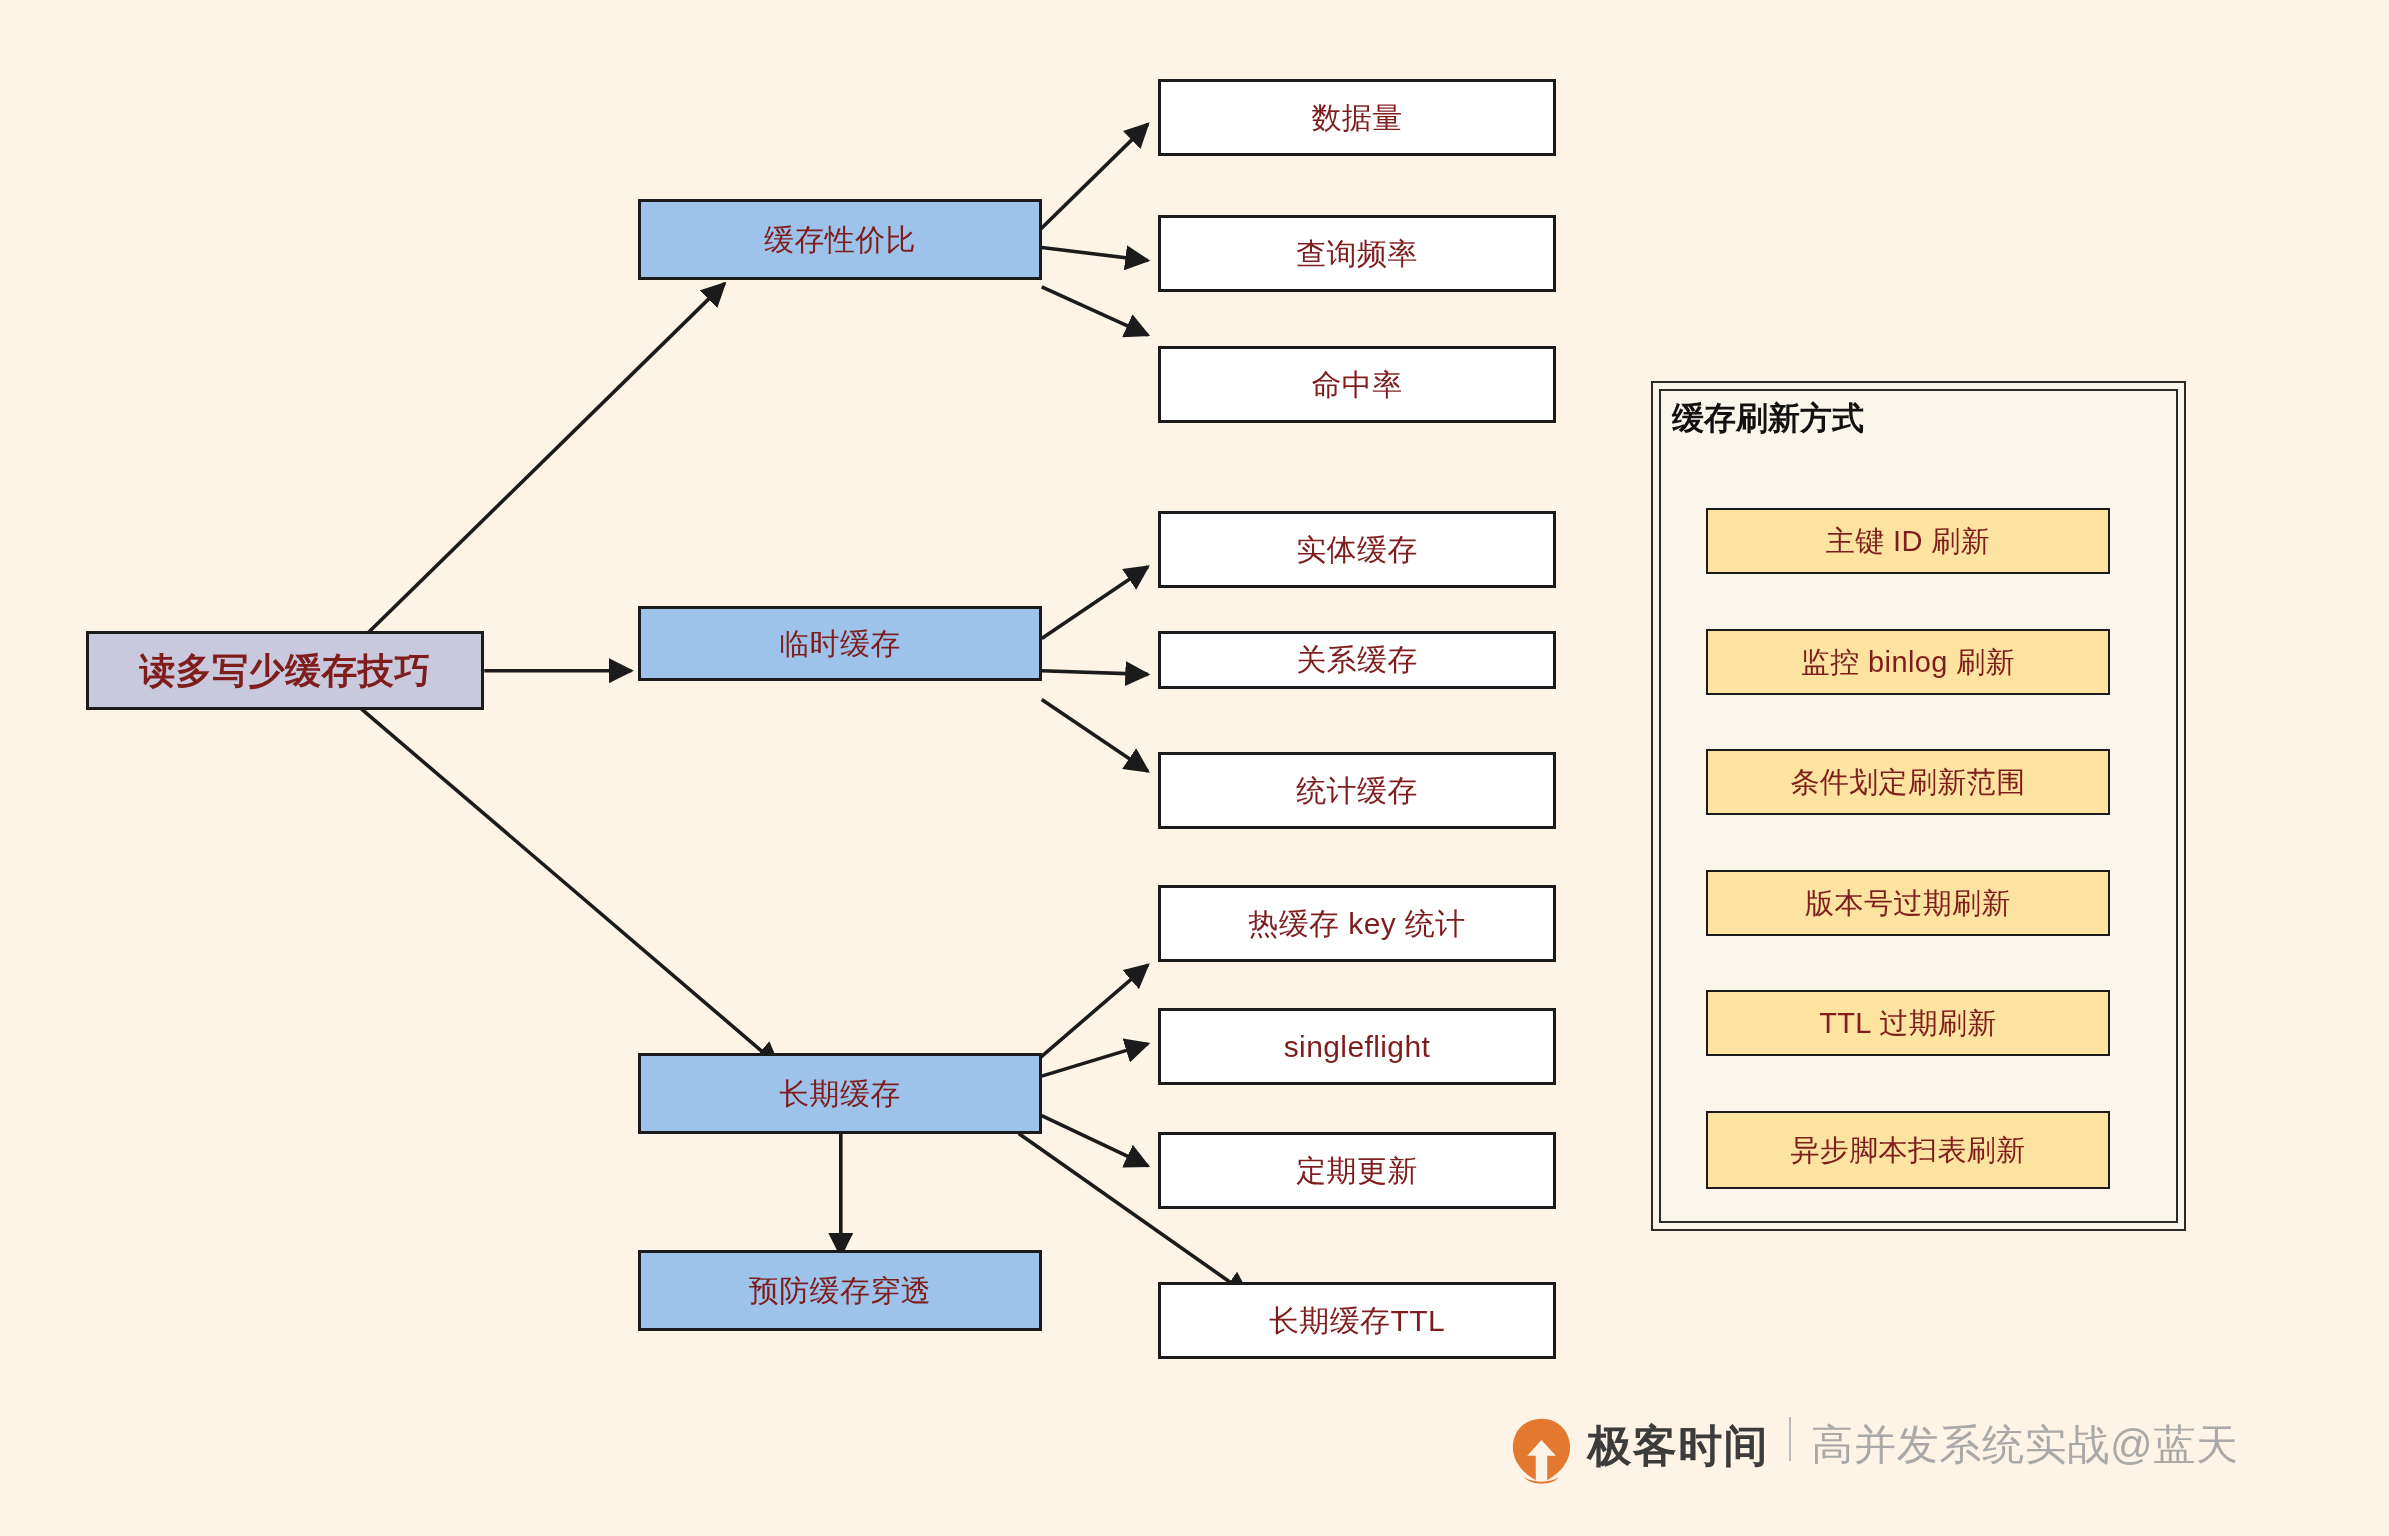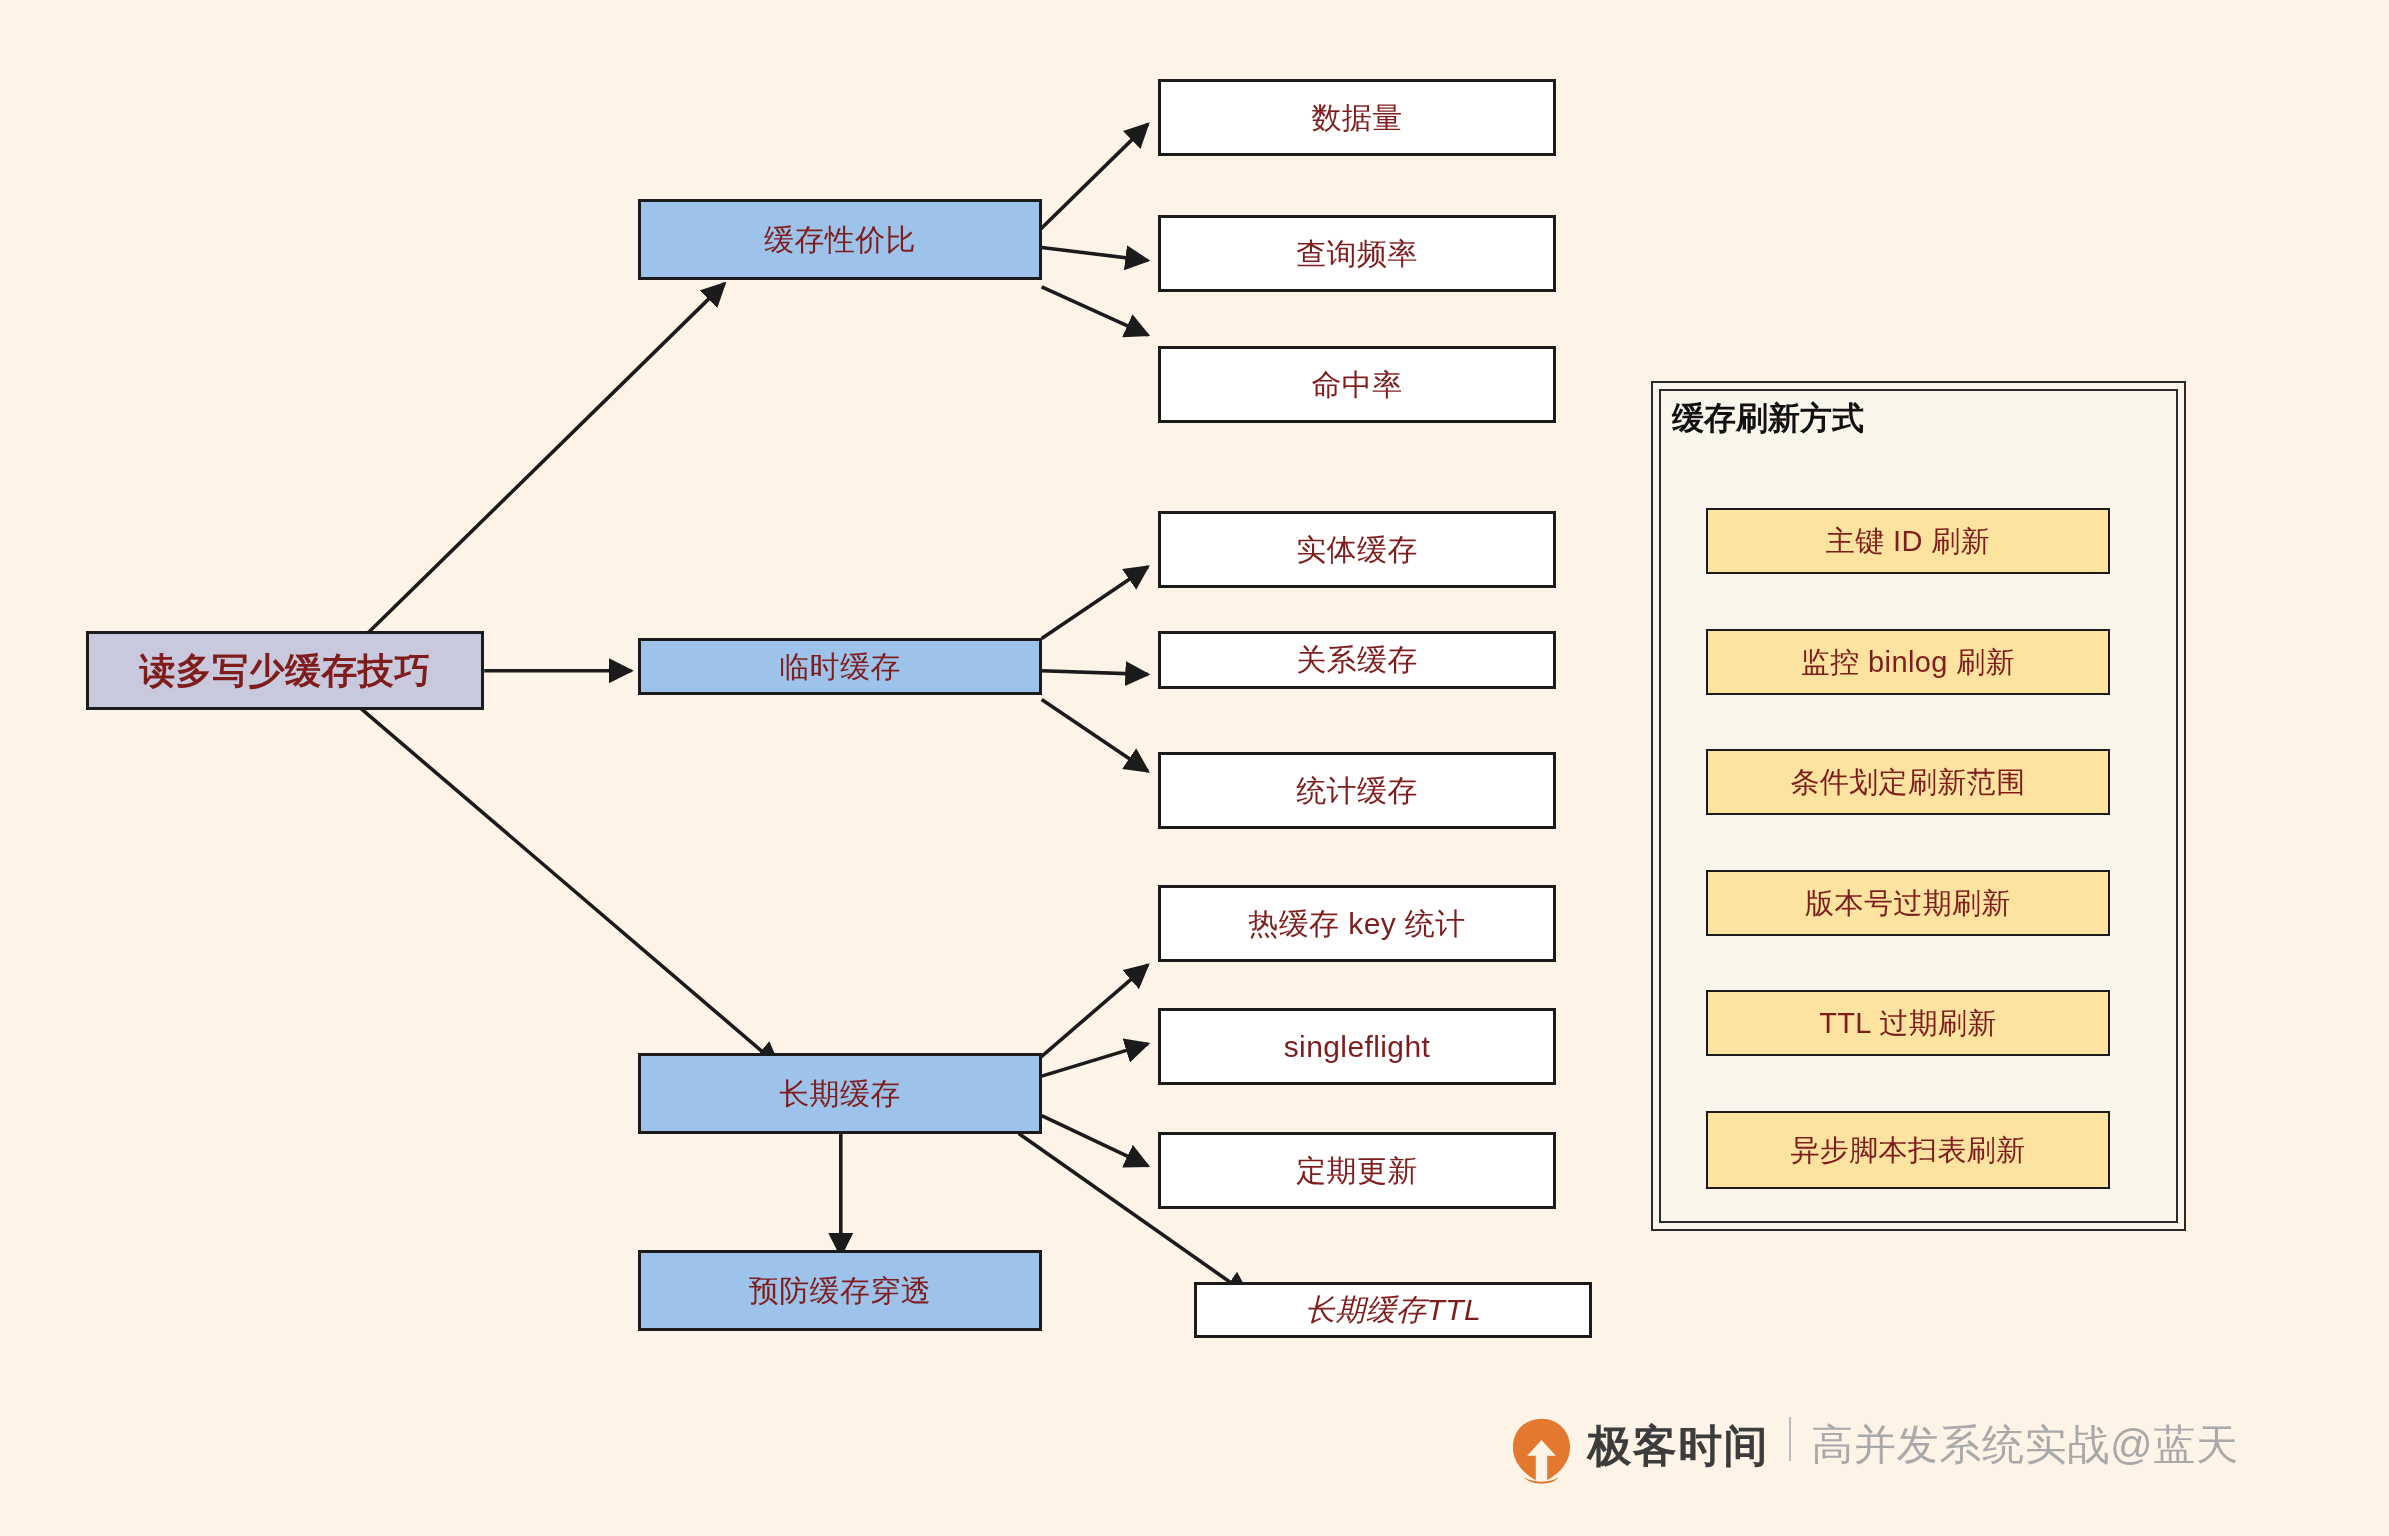--- a/index.html
+++ b/index.html
@@ -160,21 +160,21 @@
   <div class="node white" style="left:1158px; top:79px; width:398px; height:77px;">
     <span>数据量</span>
   </div>
   <div class="node white" style="left:1158px; top:215px; width:398px; height:77px;">
     <span>查询频率</span>
   </div>
   <div class="node white" style="left:1158px; top:346px; width:398px; height:77px;">
     <span>命中率</span>
   </div>
 
-  <div class="node blue" style="left:638px; top:638px; width:404px; height:57px;">
+  <div class="node blue" style="left:638px; top:606px; width:404px; height:75px;">
     <span>临时缓存</span>
   </div>
 
   <div class="node white" style="left:1158px; top:511px; width:398px; height:77px;">
     <span>实体缓存</span>
   </div>
   <div class="node white" style="left:1158px; top:631px; width:398px; height:58px;">
     <span>关系缓存</span>
   </div>
   <div class="node white" style="left:1158px; top:752px; width:398px; height:77px;">
@@ -187,21 +187,21 @@
 
   <div class="node white" style="left:1158px; top:885px; width:398px; height:77px;">
     <span>热缓存 key 统计</span>
   </div>
   <div class="node white" style="left:1158px; top:1008px; width:398px; height:77px;">
     <span>singleflight</span>
   </div>
   <div class="node white" style="left:1158px; top:1132px; width:398px; height:77px;">
     <span>定期更新</span>
   </div>
-  <div class="node white" style="left:1194px; top:1282px; width:398px; height:56px;font-style:italic;">
+  <div class="node white" style="left:1158px; top:1282px; width:398px; height:77px;">
     <span>长期缓存TTL</span>
   </div>
 
   <div class="node blue" style="left:638px; top:1250px; width:404px; height:81px;">
     <span>预防缓存穿透</span>
   </div>
 
   <div id="panel">
     <div id="panel-inner"></div>
   </div>

